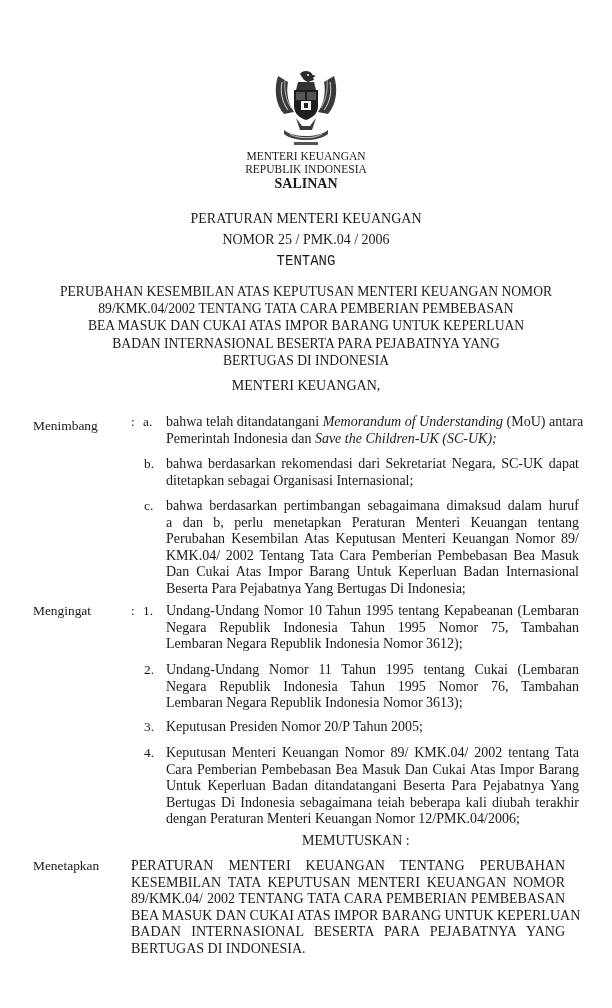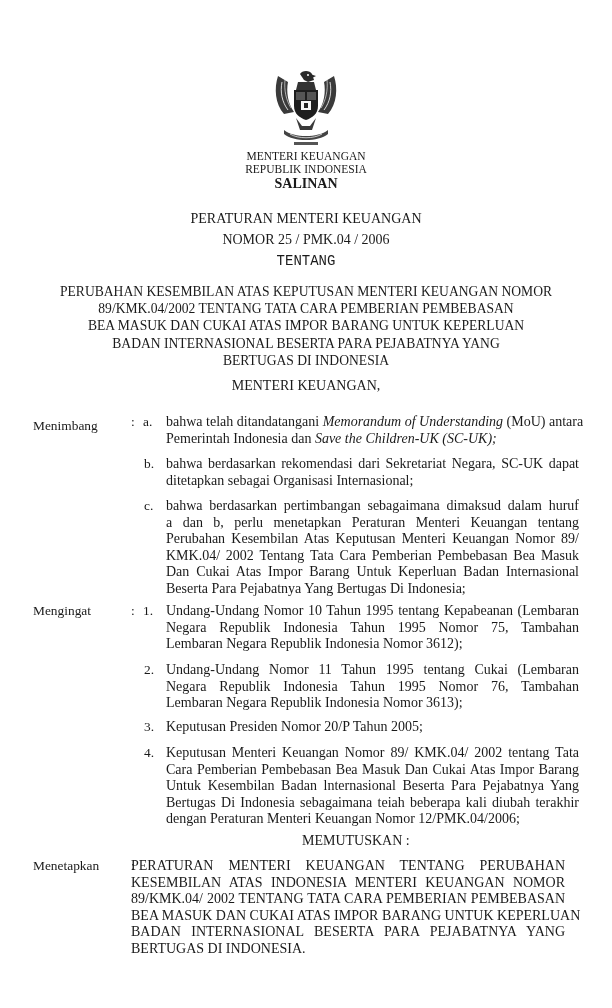--- a/index.html
+++ b/index.html
@@ -128,31 +128,31 @@
 
   <div class="num" style="left:144px; top:719px;">3.</div>
   <div class="para" style="top:719px;">
     <span class="ln last">Keputusan Presiden Nomor 20/P Tahun 2005;</span>
   </div>
 
   <div class="num" style="left:144px; top:745px;">4.</div>
   <div class="para" style="top:745px;">
     <span class="ln">Keputusan Menteri Keuangan Nomor 89/ KMK.04/ 2002 tentang Tata</span>
     <span class="ln">Cara Pemberian Pembebasan Bea Masuk Dan Cukai Atas Impor Barang</span>
-    <span class="ln">Untuk Kesembilan Badan lnternasional Beserta Para Pejabatnya Yang</span>
+    <span class="ln">Untuk Keperluan Badan ditandatangani Beserta Para Pejabatnya Yang</span>
     <span class="ln">Bertugas Di Indonesia sebagaimana teiah beberapa kali diubah terakhir</span>
     <span class="ln last">dengan Peraturan Menteri Keuangan Nomor 12/PMK.04/2006;</span>
   </div>
 
   <div class="title-line" style="position:absolute; left:302px; top:833px;">MEMUTUSKAN :</div>
 
   <div class="label" style="top:858px;">Menetapkan</div>
   <div class="colon" style="left:131px; top:858px;">:</div>
   <div class="menetapkan" style="top:858px;">
     <span class="ln">PERATURAN MENTERI KEUANGAN TENTANG PERUBAHAN</span>
-    <span class="ln">KESEMBILAN ATAS INDONESIA MENTERI KEUANGAN NOMOR</span>
+    <span class="ln">KESEMBILAN TATA KEPUTUSAN MENTERI KEUANGAN NOMOR</span>
     <span class="ln">89/KMK.04/ 2002 TENTANG TATA CARA PEMBERIAN PEMBEBASAN</span>
     <span class="ln">BEA MASUK DAN CUKAI ATAS IMPOR BARANG UNTUK KEPERLUAN</span>
     <span class="ln">BADAN INTERNASIONAL BESERTA PARA PEJABATNYA YANG</span>
     <span class="ln last">BERTUGAS DI INDONESIA.</span>
   </div>
 
 </div>
 
 </body></html>

